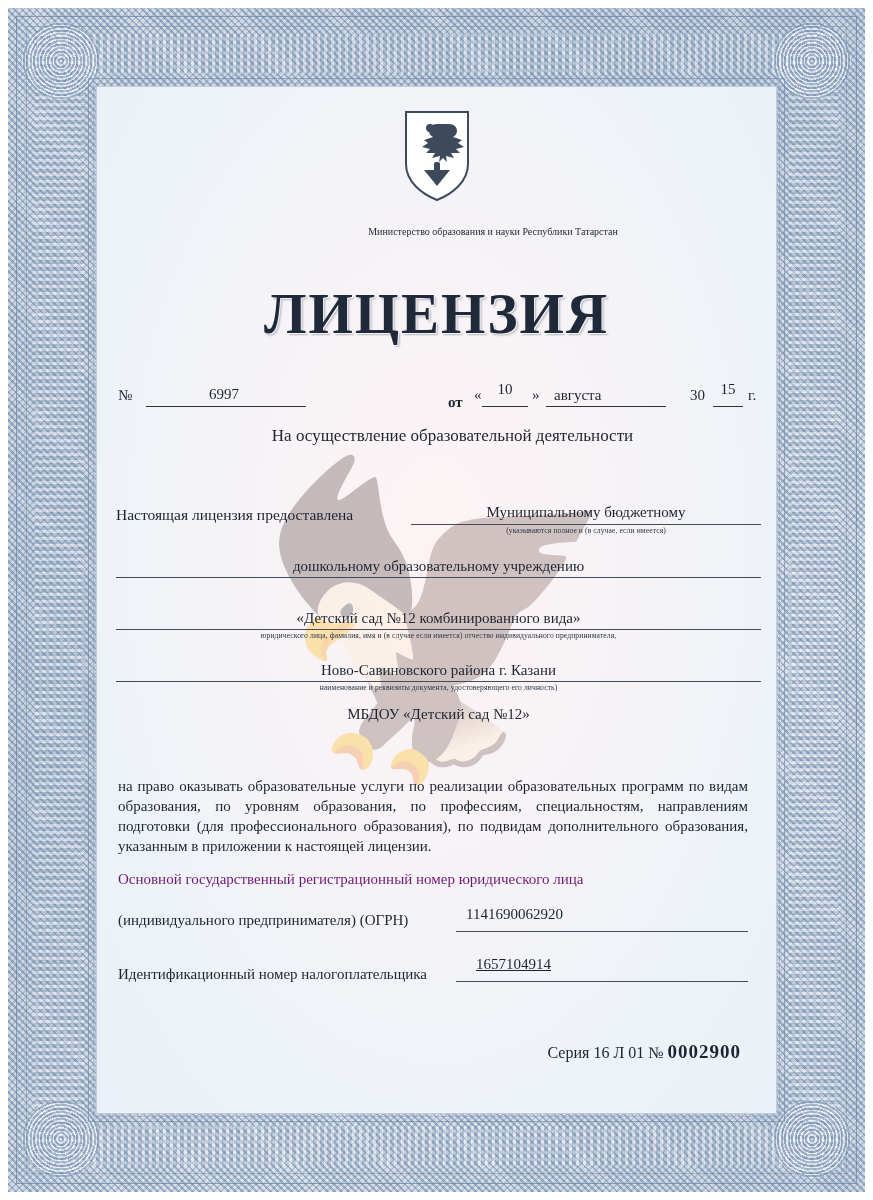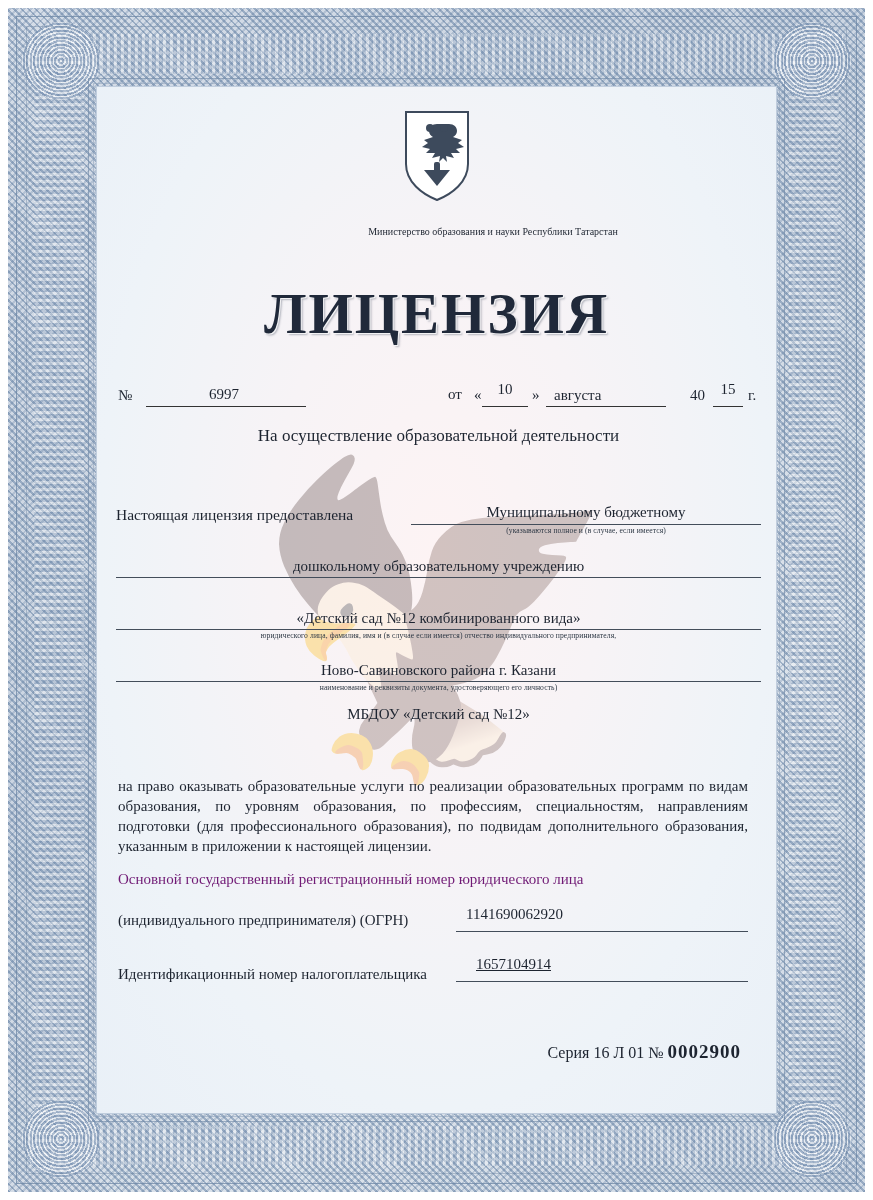--- a/index.html
+++ b/index.html
@@ -146,35 +146,35 @@
     position: absolute;
     left: 22px; top: 298px;
     width: 640px;
     height: 26px;
     font-size: 15px;
     color: #1d2430;
   }
   .numrow .lbl-no   { position: absolute; left: 0;   top: 3px; }
   .numrow .num-val  { position: absolute; left: 46px; top: 2px; width: 120px; text-align: center; }
   .numrow .num-rule { position: absolute; left: 28px; top: 22px; width: 160px; border-bottom: 1px solid #333; }
-  .numrow .lbl-ot   { position: absolute; left: 330px; top: 2px; }
+  .numrow .lbl-ot   { position: absolute; left: 330px; top: 10px; font-weight: bold; }
   .numrow .q1       { position: absolute; left: 356px; top: 3px; }
   .numrow .day      { position: absolute; left: 364px; top: -3px; width: 46px; text-align: center; }
   .numrow .day-rule { position: absolute; left: 364px; top: 22px; width: 46px; border-bottom: 1px solid #333; }
   .numrow .q2       { position: absolute; left: 414px; top: 3px; }
   .numrow .month    { position: absolute; left: 436px; top: 3px; }
   .numrow .mon-rule { position: absolute; left: 428px; top: 22px; width: 120px; border-bottom: 1px solid #333; }
   .numrow .yr20     { position: absolute; left: 572px; top: 3px; }
   .numrow .yr       { position: absolute; left: 597px; top: -3px; width: 26px; text-align: center; }
   .numrow .yr-rule  { position: absolute; left: 595px; top: 22px; width: 30px; border-bottom: 1px solid #333; }
   .numrow .g        { position: absolute; left: 630px; top: 3px; }
 
   .subject {
     position: absolute;
-    left: 2px; top: 340px;
+    left: 16px; top: 340px;
     width: 681px;
     text-align: center;
     font-size: 17px;
     color: #1d2430;
   }
 
   
   .grant {
     position: absolute;
     left: 20px; top: 420px;
@@ -313,21 +313,21 @@
       <span class="lbl-no">№</span>
       <span class="num-val">6997</span>
       <span class="num-rule"></span>
       <span class="lbl-ot">от</span>
       <span class="q1">«</span>
       <span class="day">10</span>
       <span class="day-rule"></span>
       <span class="q2">»</span>
       <span class="month">августа</span>
       <span class="mon-rule"></span>
-      <span class="yr20">40</span>
+      <span class="yr20">30</span>
       <span class="yr">15</span>
       <span class="yr-rule"></span>
       <span class="g">г.</span>
     </div>
 
     <div class="subject">На осуществление образовательной деятельности</div>
 
     <div class="grant">
       <div class="lead">Настоящая лицензия предоставлена</div>
 

